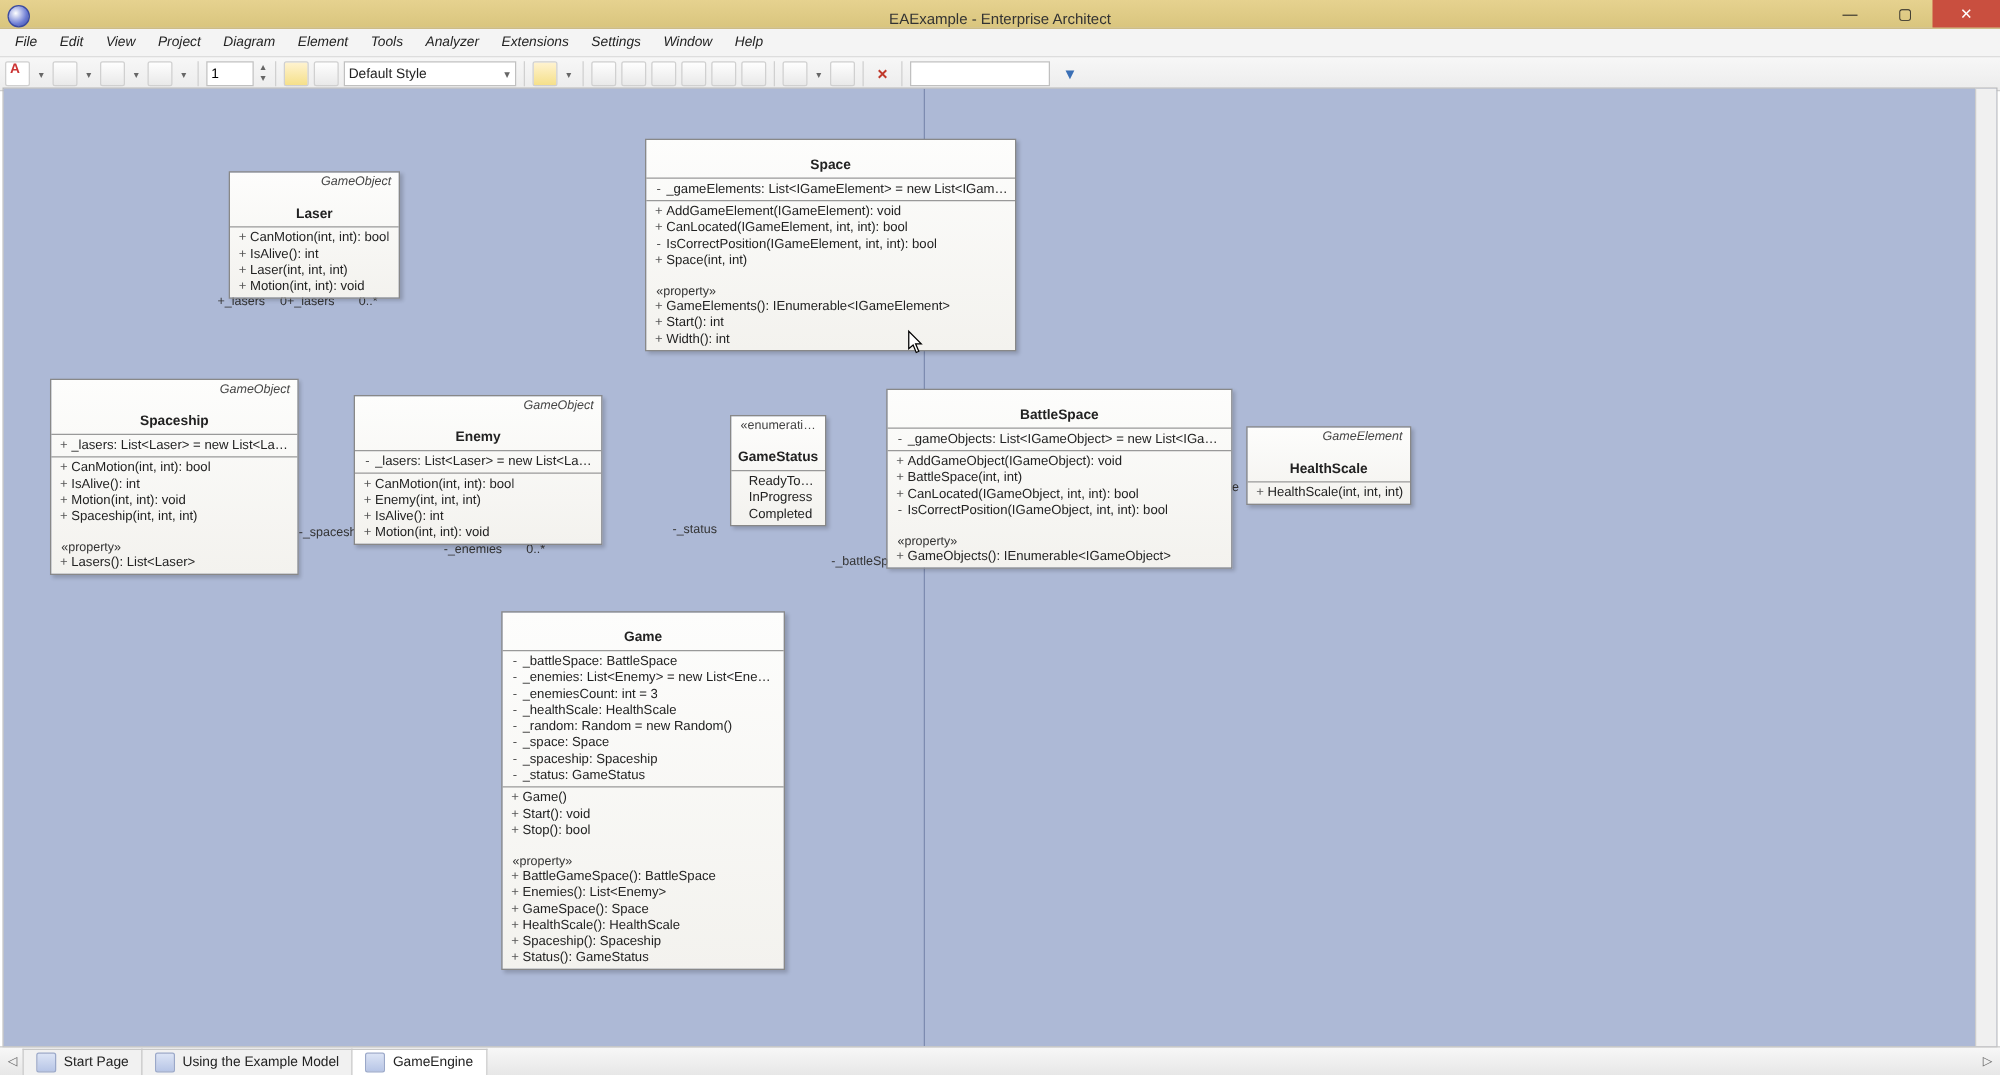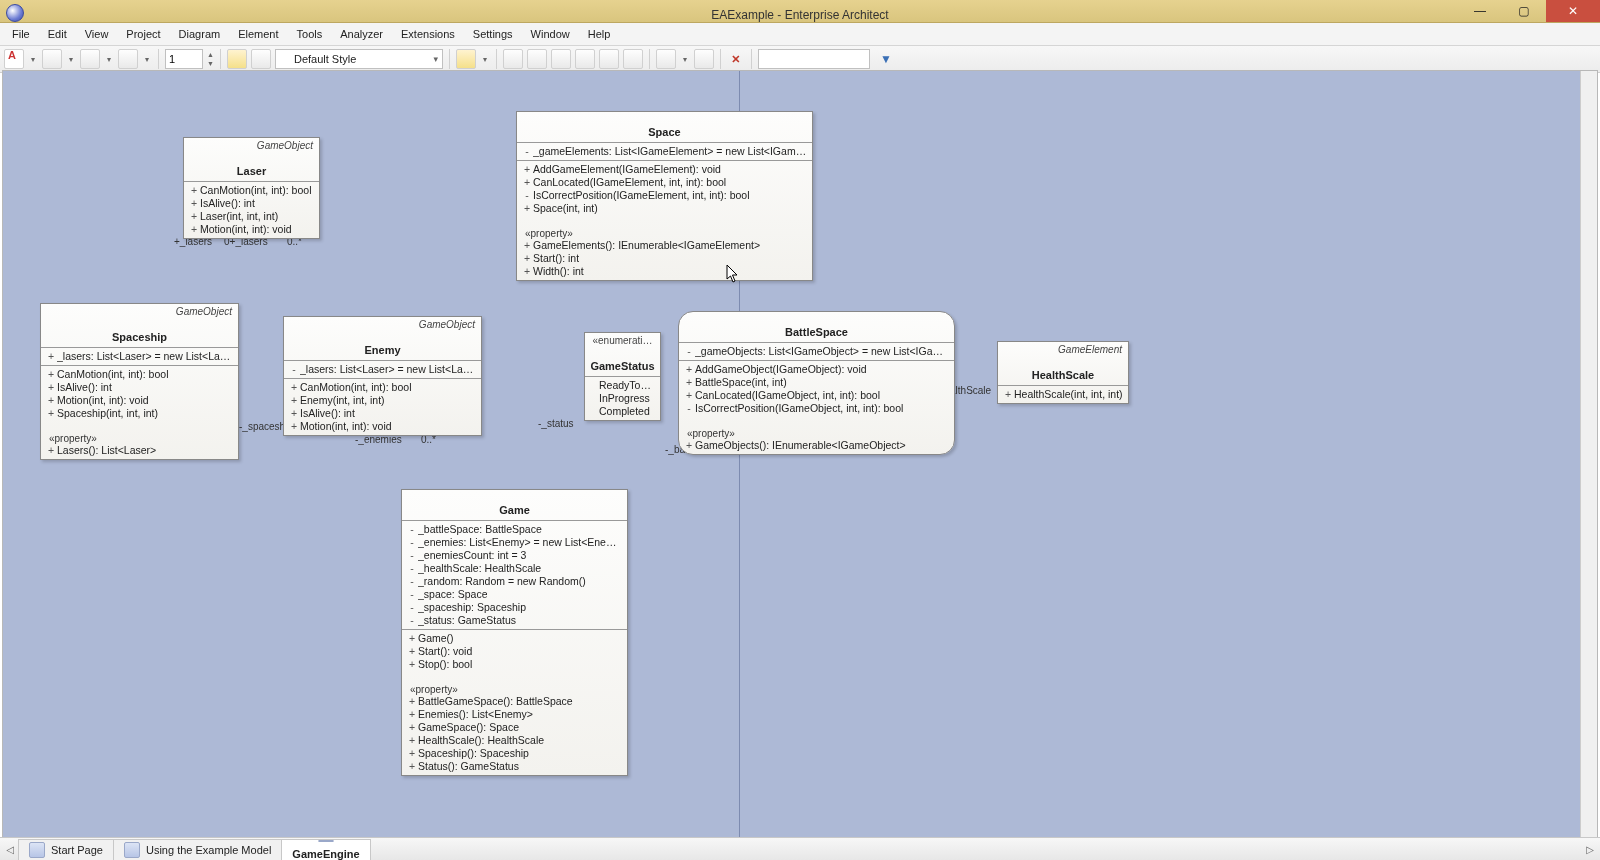--- a/index.html
+++ b/index.html
@@ -6,28 +6,28 @@
   .titlebar{height:22px;background:linear-gradient(#e6d28f,#d9c57e);display:flex;align-items:flex-end;position:relative;border-bottom:1px solid #bda760;}
   .titlebar .icon{width:16px;height:16px;margin-left:6px;border-radius:50%;background:radial-gradient(circle at 35% 35%,#fff,#6b7bd3 60%,#3a4aa0);border:1px solid #3a4aa0;}
   .titlebar .title{position:absolute;left:0;right:0;text-align:center;font-size:12px;color:#333;}
   .winbtns{position:absolute;right:0;top:0;height:22px;display:flex;}
   .winbtn{width:44px;height:22px;display:flex;align-items:center;justify-content:center;font-size:12px;color:#222;}
   .winbtn.close{background:#c94f3f;color:#fff;width:54px;}
   .winbtn.close:before{content:"✕";}
   .winbtn.min:before{content:"—";}
   .winbtn.max:before{content:"▢";}
   .menubar{height:22px;background:#f4f4f4;border-bottom:1px solid #d5d5d5;display:flex;align-items:center;padding:0 4px;gap:2px;}
-  .menuitem{padding:2px 8px;cursor:default;}
+  .menuitem{padding:2px 8px;cursor:default;font-style:italic;}
   .menuitem u{text-decoration:underline;}
   .toolbar{height:26px;background:linear-gradient(#f7f7f7,#ececec);border-bottom:1px solid #cfcfcf;display:flex;align-items:center;padding:0 4px;gap:4px;}
   .tbtn{width:18px;height:18px;border:1px solid transparent;background:linear-gradient(#fefefe,#e9e9e9);border:1px solid #d0d0d0;border-radius:2px;}
   .tbdd{width:10px;display:flex;align-items:center;justify-content:center;color:#666;font-size:8px;}
   .tsep{width:1px;height:20px;background:#d0d0d0;margin:0 2px;}
   .spin{width:30px;height:18px;border:1px solid #c0c0c0;background:#fff;font-size:11px;padding:0 3px;}
-  .combo{width:130px;height:18px;border:1px solid #c0c0c0;background:#fff;font-size:11px;display:flex;align-items:center;padding:0 18px;position:relative;}
+  .combo{width:130px;height:18px;border:1px solid #c0c0c0;background:#fff;font-size:11px;display:flex;align-items:center;padding:0 3px;position:relative;}
   .combo:after{content:"▾";position:absolute;right:4px;color:#666;font-size:9px;}
   .canvas-wrap{position:absolute;top:70px;left:0;right:0;bottom:22px;border:1px solid #b8b8b8;margin:0 2px;}
   .canvas{position:absolute;inset:0;background:#adb9d6;overflow:hidden;}
   .vscroll{position:absolute;right:0;top:0;bottom:0;width:16px;background:#f0f0f0;border-left:1px solid #ccc;}
   .guideline{position:absolute;top:0;bottom:0;width:0;border-left:1px solid #7d8bb0;}
   svg.connectors{position:absolute;inset:0;pointer-events:none;}
   .uml{position:absolute;background:linear-gradient(#fdfdfc,#f3f2ee);border:1px solid #888;box-shadow:2px 2px 3px rgba(0,0,0,0.18);}
   .uml .stereo{font-size:10px;font-style:italic;text-align:right;padding:2px 6px 0;color:#444;border-bottom:0;}
   .uml .name{font-weight:bold;text-align:center;padding:14px 4px 4px;border-bottom:1px solid #999;}
   .uml.enum .stereo{text-align:center;font-style:normal;}
@@ -36,21 +36,21 @@
   .uml .sect:last-child{border-bottom:none;}
   .uml .row{display:flex;font-size:10.5px;line-height:13px;white-space:nowrap;overflow:hidden;}
   .uml .vis{width:12px;text-align:center;color:#555;flex-shrink:0;}
   .uml .sig{overflow:hidden;text-overflow:ellipsis;}
   .uml .prophdr{font-size:10px;padding:1px 4px 0;color:#333;margin-top:12px;}
   .uml .prophdr:before{content:"«";} .uml .prophdr:after{content:"»";}
   .rolelabel{position:absolute;font-size:10px;color:#333;}
   .tabbar{position:absolute;left:0;right:0;bottom:0;height:22px;background:linear-gradient(#f7f7f7,#e7e7e7);border-top:1px solid #c8c8c8;display:flex;align-items:center;padding:0 2px;}
   .tarrow{width:16px;height:18px;display:flex;align-items:center;justify-content:center;color:#666;font-size:10px;}
   .tab{height:20px;display:flex;align-items:center;padding:0 10px;border:1px solid #c8c8c8;border-bottom:none;background:#f1f1f1;margin-right:-1px;gap:6px;font-size:11px;}
-  .tab.active{background:#fff;font-weight:bold;flex-direction:column;}
+  .tab.active{background:#fff;font-weight:normal;}
   .tab .ticon{width:14px;height:14px;border:1px solid #9aa8c9;background:linear-gradient(#dce4f5,#b7c5e6);border-radius:2px;}
   .cursor{position:absolute;width:14px;height:18px;pointer-events:none;}
   .cursor svg{overflow:visible;}
   .searchbox{width:110px;height:18px;border:1px solid #c0c0c0;background:#fff;}
   .filtericon{color:#3a6fb5;font-size:12px;}
   .xicon{color:#c0392b;font-weight:bold;}
 </style>
 </head>
 <body>
 
@@ -302,21 +302,21 @@
           </div>
         <div class="row">
             <span class="sig" style="padding-left:10px;">InProgress</span>
           </div>
         <div class="row">
             <span class="sig" style="padding-left:10px;">Completed</span>
           </div>
       </div>
     </div>
 
-    <div class="uml" style="left:675px;top:240px;width:275px;border-radius:15px;">
+    <div class="uml" style="left:706px;top:240px;width:275px;">
       <div class="name">BattleSpace</div>
       <div class="sect">
           <div class="row">
             <span class="vis">-</span>
             <span class="sig">_gameObjects: List&lt;IGameObject&gt; = new List&lt;IGameO...</span>
           </div>
         </div>
       <div class="sect">
         <div class="row">
             <span class="vis">+</span>

